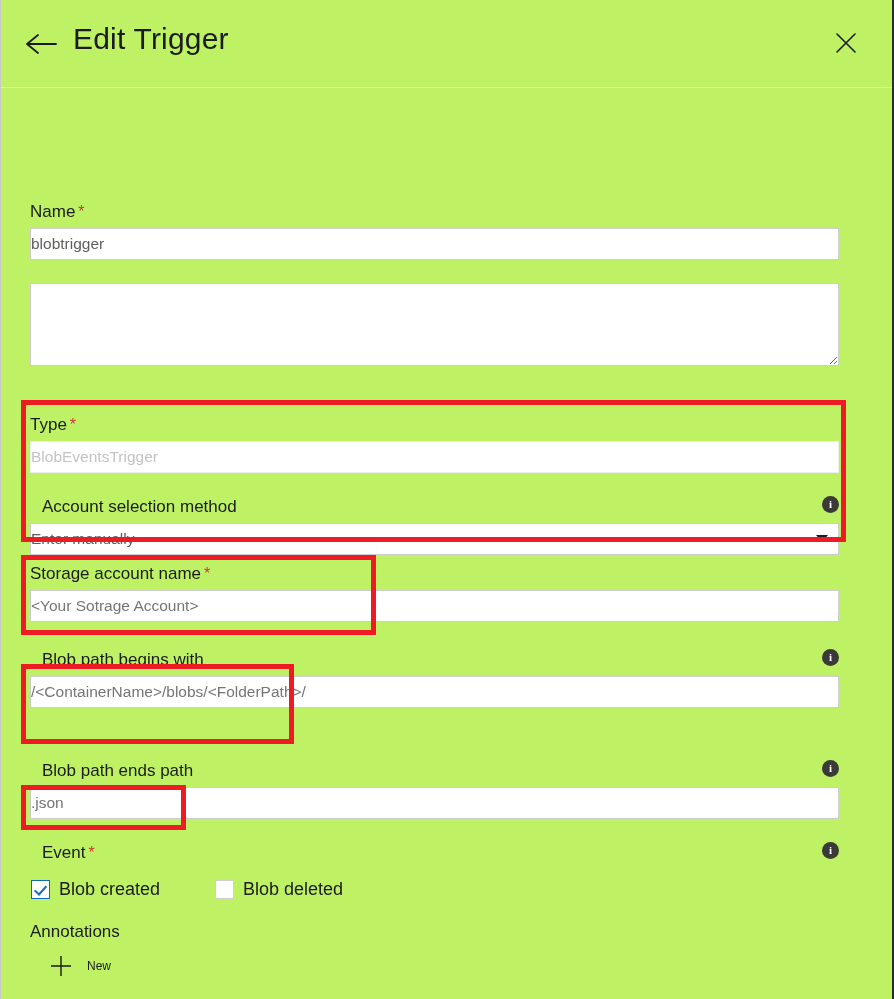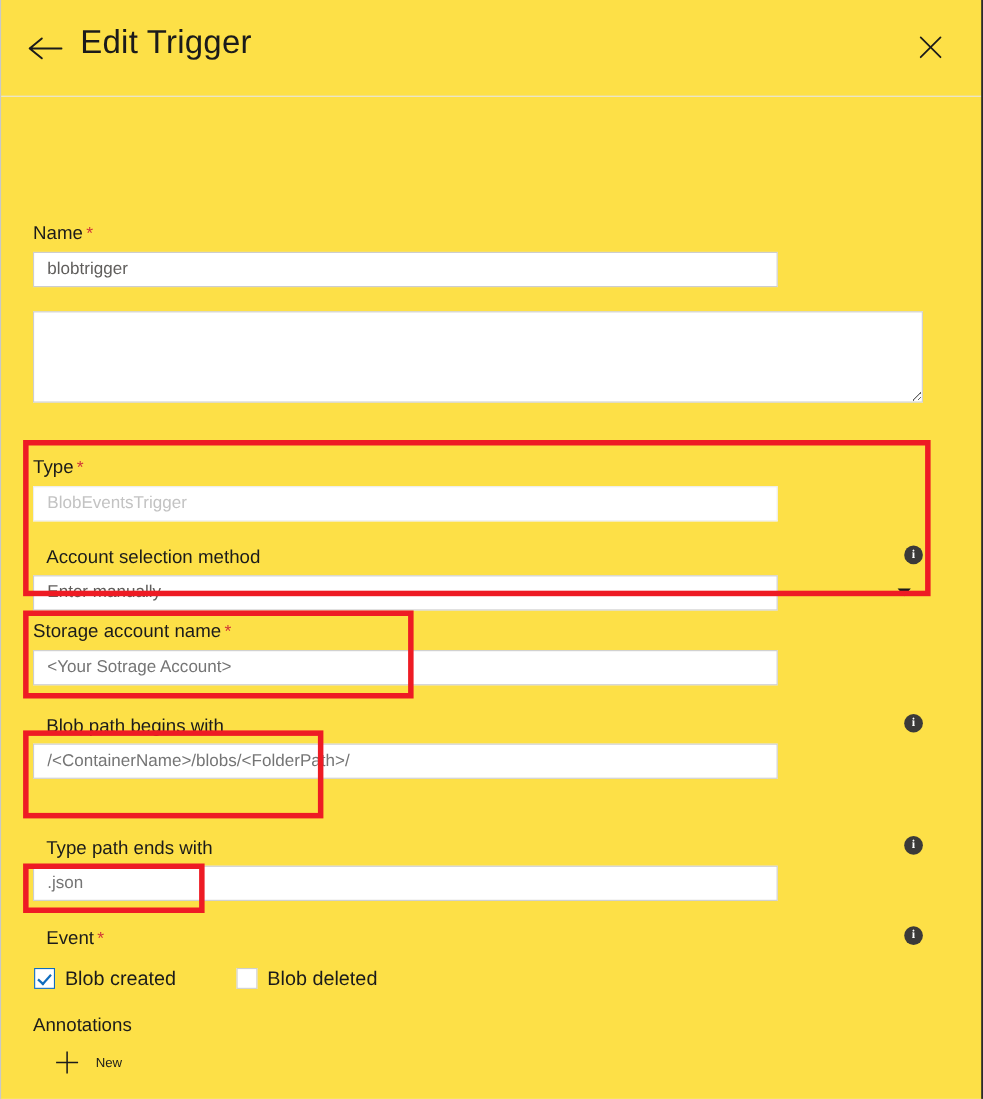--- a/index.html
+++ b/index.html
@@ -8,21 +8,21 @@
     background: #ffffff;
   }
   body {
     font-family: "Liberation Sans", sans-serif;
     -webkit-font-smoothing: antialiased;
   }
   #panel {
     position: relative;
     width: 894px;
     height: 999px;
-    background: #fde047;
+    background: #bef264;
     box-sizing: border-box;
     border-left: 1px solid #c8c8c8;
     border-right: 2px solid #2b2b2b;
     overflow: hidden;
   }
 
   
   #header {
     position: relative;
     height: 88px;
@@ -80,28 +80,28 @@
     display: block;
     white-space: nowrap;
   }
   .req {
     color: #d13438;
     font-size: 16px;
     margin-left: 3px;
   }
   .inp {
     box-sizing: border-box;
-    width: 677px;
+    width: 809px;
     height: 32px;
     border: 1px solid #cdcdcd;
     background: #ffffff;
     font-family: "Liberation Sans", sans-serif;
     font-size: 15.5px;
     color: #8a8886;
-    padding: 0 12px;
+    padding: 0 0;
     line-height: 30px;
     display: block;
     outline: none;
   }
   .inp.value {
     color: #605e5c;
   }
   .inp.disabled {
     border: 1px solid #ededed;
     color: #c3c3c3;
@@ -274,21 +274,21 @@
     <div class="field" style="top:561px;">
       <div class="lblrow">
         <span class="lbl">Blob path begins with</span>
         <span class="info">i</span>
       </div>
       <input class="inp" type="text" placeholder="/&lt;ContainerName&gt;/blobs/&lt;FolderPath&gt;/" style="">
     </div>
 
     <div class="field" style="top:672px;">
       <div class="lblrow">
-        <span class="lbl">Type path ends with</span>
+        <span class="lbl">Blob path ends path</span>
         <span class="info">i</span>
       </div>
       <input class="inp" type="text" placeholder=".json" style="">
     </div>
 
     <div class="field" style="top:754px;">
       <div class="lblrow">
         <span class="lbl"><span>Event</span><span class="req">*</span></span>
         <span class="info">i</span>
       </div>

